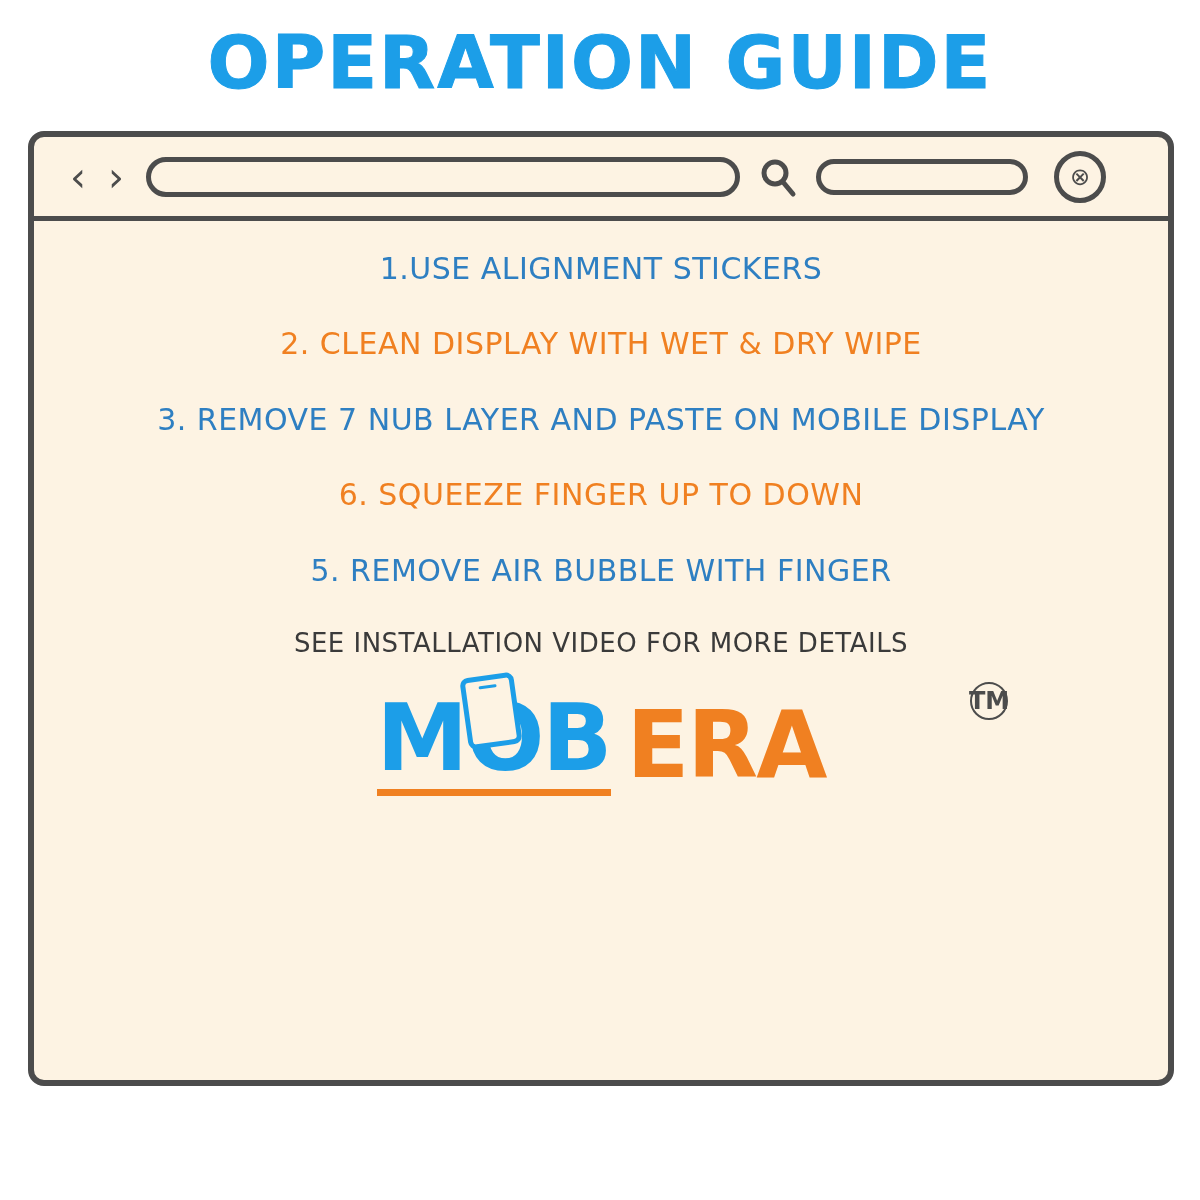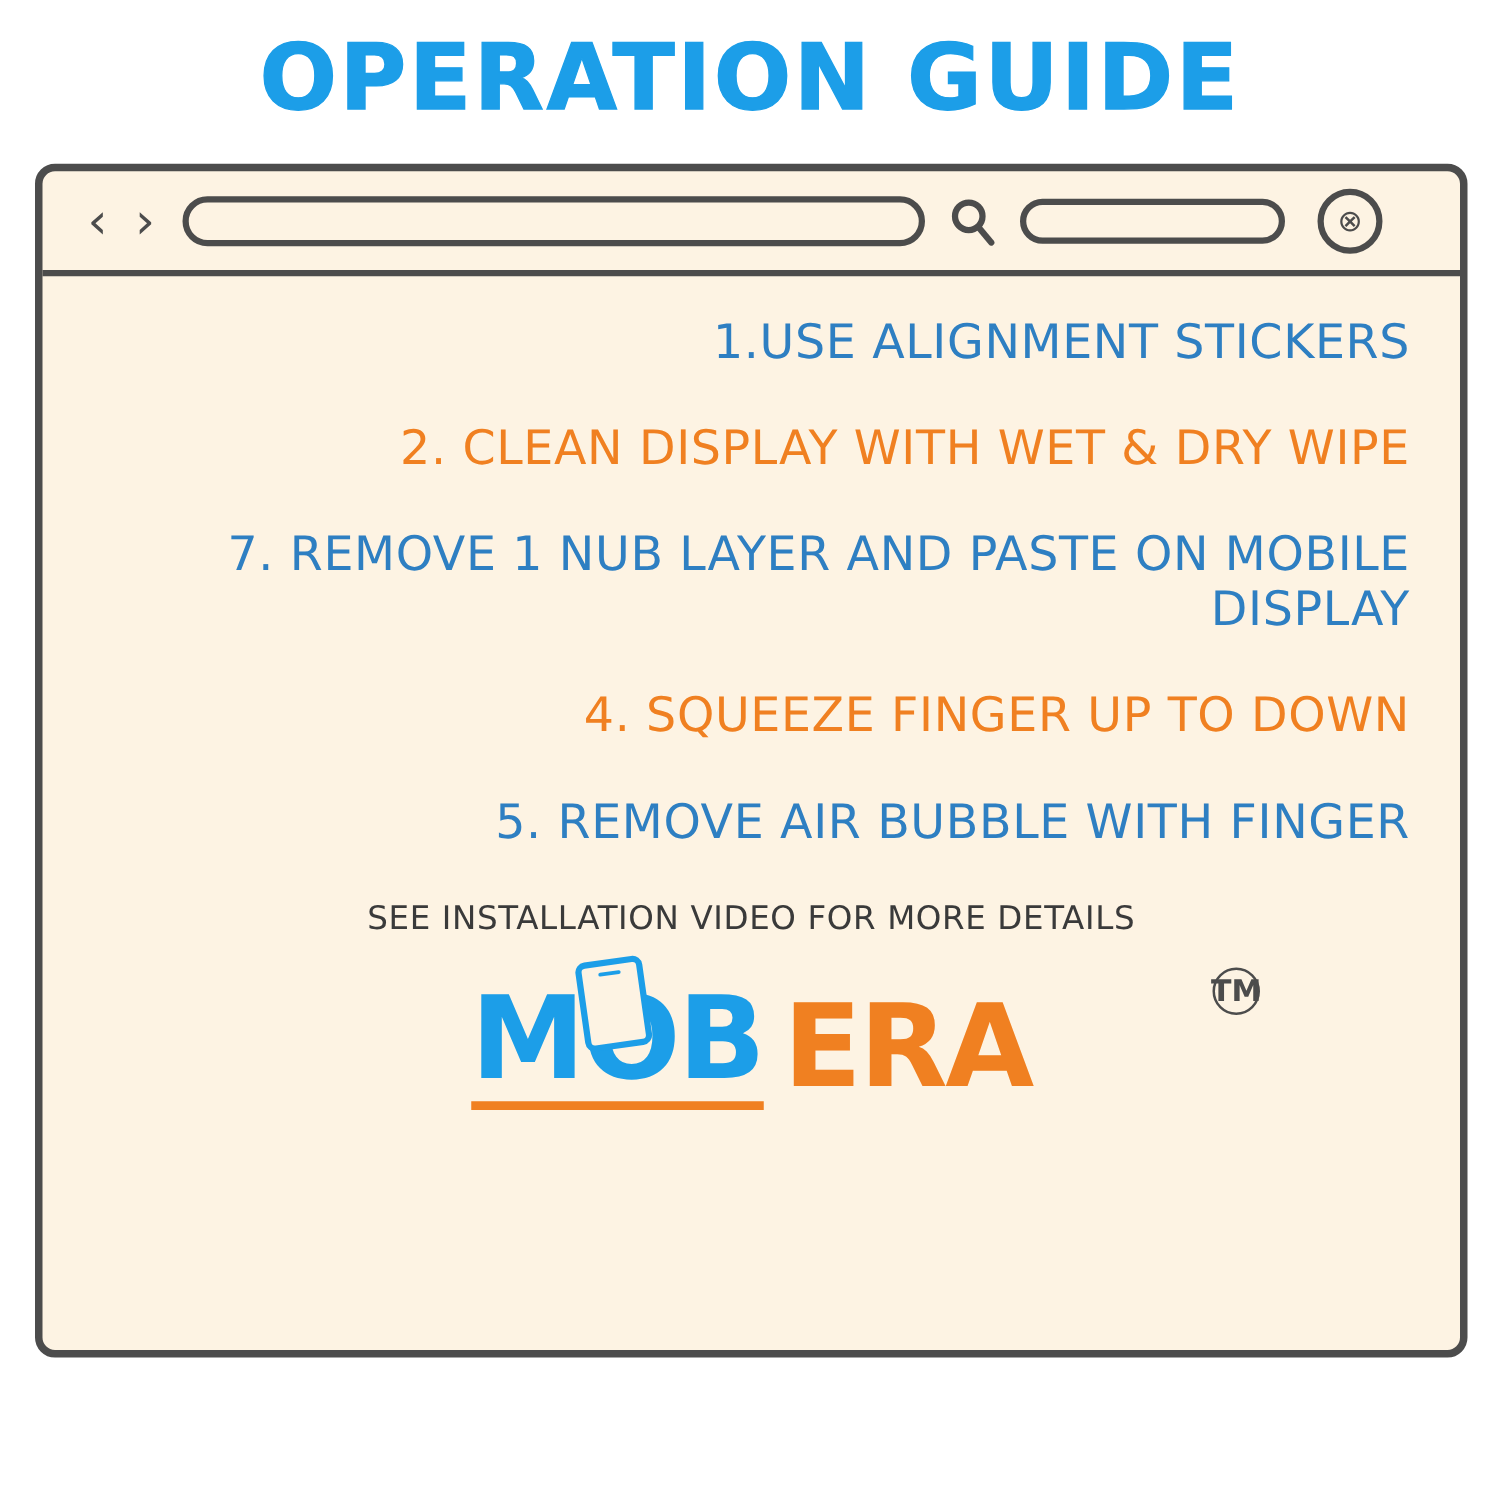--- a/index.html
+++ b/index.html
@@ -111,25 +111,25 @@
     color: #4C4C4C;
     font-family: "DejaVu Sans", sans-serif;
     cursor: pointer;
   }
 
   
   .content {
     padding: 30px 40px 0 40px;
   }
   .step {
-    font-size: 38px;
+    font-size: 30px;
     letter-spacing: 0.5px;
     line-height: 1.18;
     margin: 0 0 40px 0;
-    text-align: right;
+    text-align: center;
     font-family: "DejaVu Sans", sans-serif;
   }
   .step.blue  { color: #2E7FC2; }
   .step.orange{ color: #F08021; }
 
   .footnote {
     font-size: 26px;
     color: #3A3A3A;
     text-align: center;
     letter-spacing: 0.5px;
@@ -231,22 +231,22 @@
       </span>
 
       <div class="side-bar"></div>
 
       <div class="close-btn">⊗</div>
     </div>
 
     <div class="content">
       <p class="step blue">1.USE ALIGNMENT STICKERS</p>
       <p class="step orange">2. CLEAN DISPLAY WITH WET &amp; DRY WIPE</p>
-      <p class="step blue">7. REMOVE 1 NUB LAYER AND PASTE ON MOBILE DISPLAY</p>
-      <p class="step orange">4. SQUEEZE FINGER UP TO DOWN</p>
+      <p class="step blue">3. REMOVE 7 NUB LAYER AND PASTE ON MOBILE DISPLAY</p>
+      <p class="step orange">6. SQUEEZE FINGER UP TO DOWN</p>
       <p class="step blue">5. REMOVE AIR BUBBLE WITH FINGER</p>
 
       <div class="footnote">SEE INSTALLATION VIDEO FOR MORE DETAILS</div>
 
       <div class="logo">
         <span class="logo-word logo-mob">
           <span>MOB</span>
           <span class="logo-phone"></span>
         </span>
         <span class="logo-word logo-era">ERA</span>

